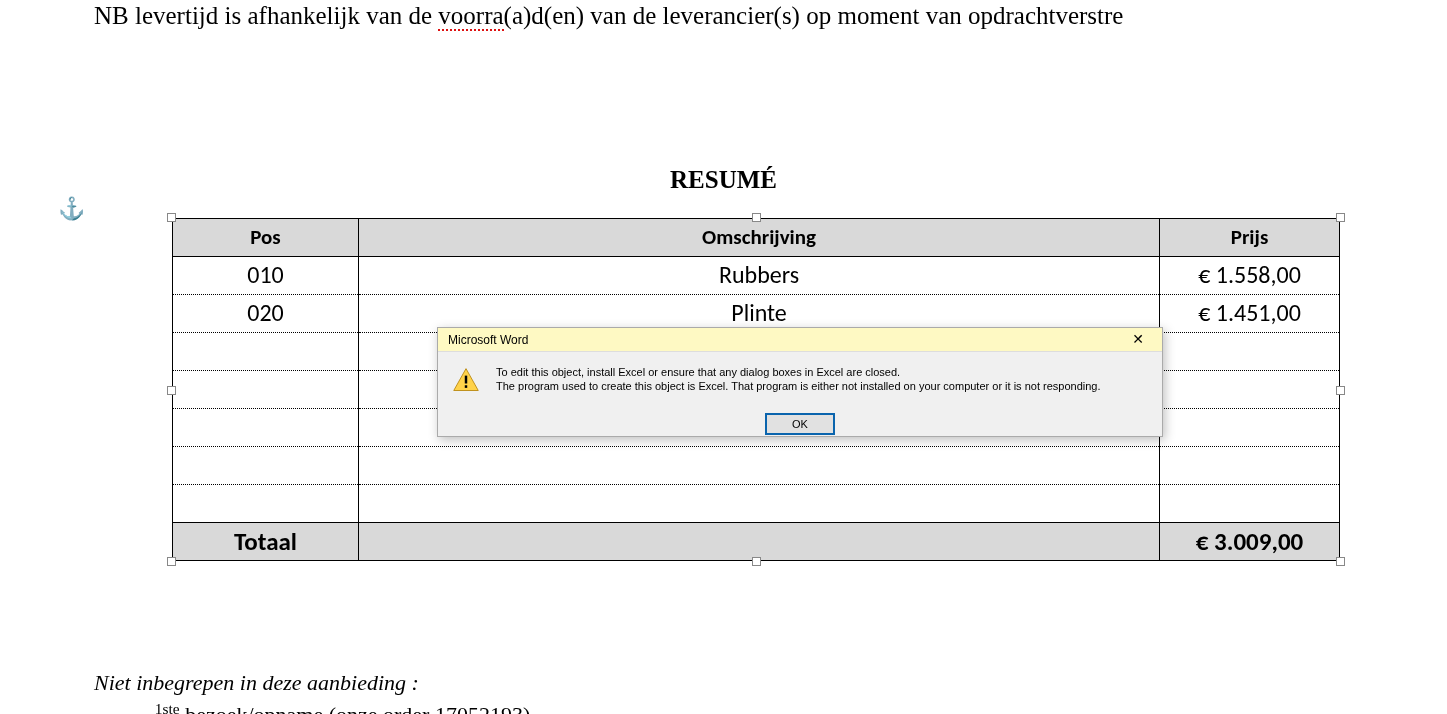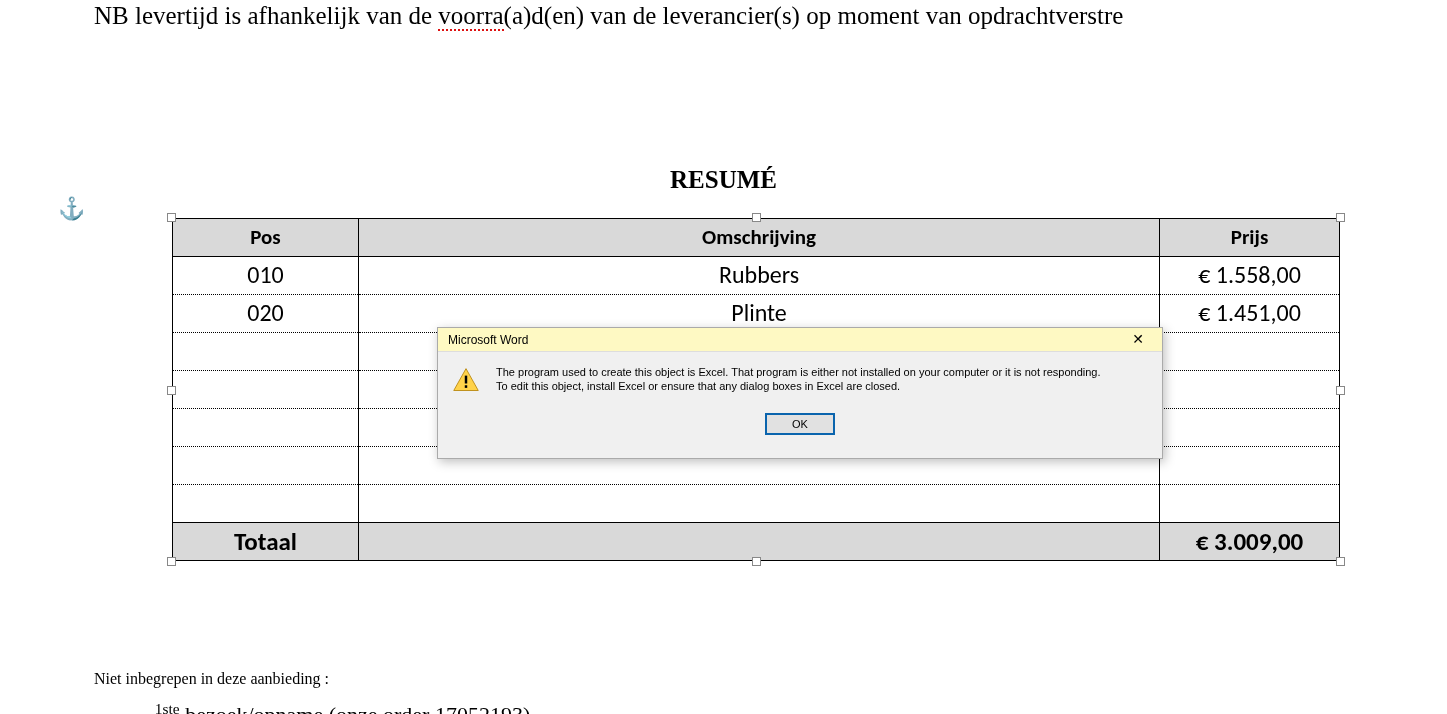--- a/index.html
+++ b/index.html
@@ -100,21 +100,22 @@
     table.resume tr.total td {
       background: #d9d9d9;
       font-weight: bold;
       font-size: 25px;
     }
 
     .doc-text-bottom {
       position: absolute;
       left: 94px;
       top: 670px;
-      font-size: 16px;
+      font-size: 22px;
+      font-style: italic;
     }
     .doc-bullet {
       position: absolute;
       left: 120px;
       top: 700px;
       font-size: 22px;
       white-space: nowrap;
     }
     .sup { font-size: 0.7em; vertical-align: super; }
 
@@ -155,21 +156,21 @@
       width: 30px;
       flex: 0 0 30px;
     }
     .dialog .msg {
       font-size: 11px;
       line-height: 1.25;
       color: #000;
     }
     .dialog .buttons {
       text-align: center;
-      padding: 4px 0 24px 0;
+      padding: 4px 0 2px 0;
     }
     .dialog .ok {
       display: inline-block;
       width: 68px;
       height: 20px;
       font-size: 11px;
       line-height: 18px;
       text-align: center;
       background: #e1e1e1;
       border: 1px solid #0a64ad;
@@ -263,20 +264,20 @@
   </div>
   <div class="body">
     <div class="warn-icon">
       <svg viewBox="0 0 32 32" width="28" height="28">
         <polygon points="16,3 30,28 2,28" fill="#ffd24a" stroke="#b8860b" stroke-width="1"></polygon>
         <rect x="14.6" y="11" width="2.8" height="9" fill="#000"></rect>
         <rect x="14.6" y="22" width="2.8" height="3" fill="#000"></rect>
       </svg>
     </div>
     <div class="msg">
+      <div>To edit this object, install Excel or ensure that any dialog boxes in Excel are closed.</div>
       <div>The program used to create this object is Excel.  That program is either not installed on your computer or it is not responding.</div>
-      <div>To edit this object, install Excel or ensure that any dialog boxes in Excel are closed.</div>
     </div>
   </div>
   <div class="buttons">
     <div class="ok">OK</div>
   </div>
 </div>
 
 </body></html>

